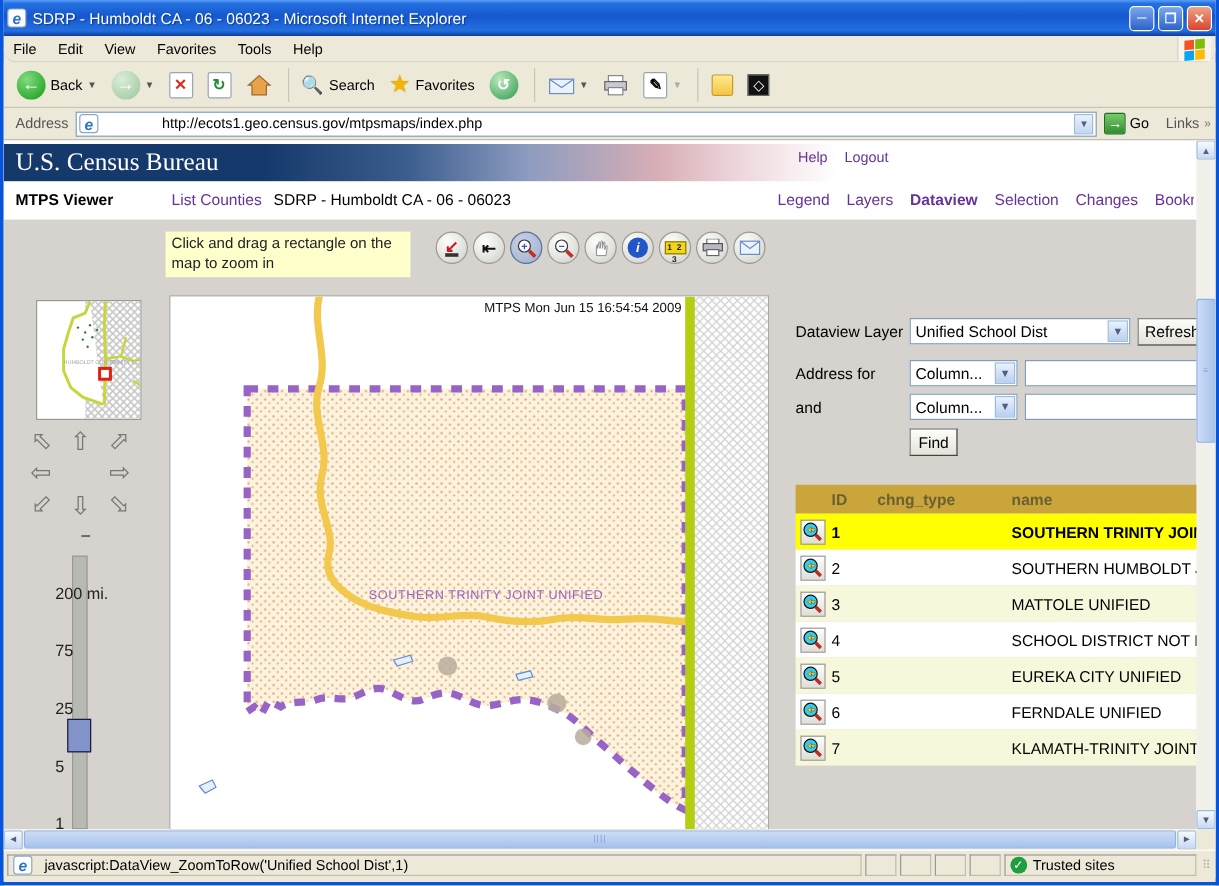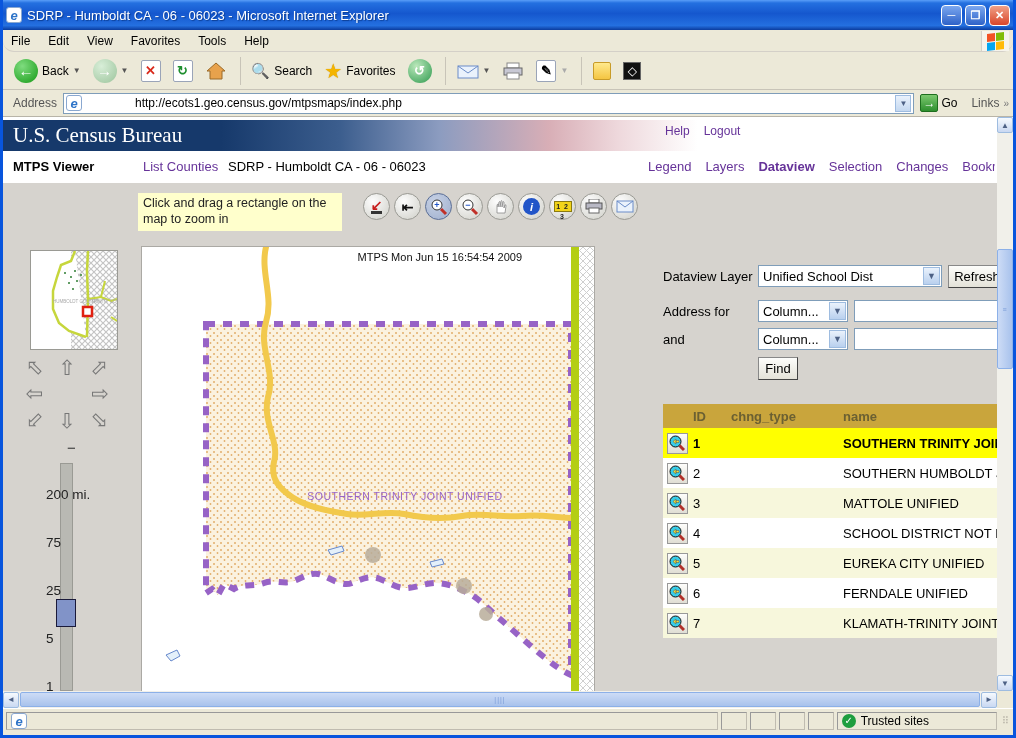--- a/index.html
+++ b/index.html
@@ -91,21 +91,21 @@
   
   .overview { position:absolute; left:27px; top:133px; width:88px; height:100px; background:#fff; border:1px solid #9A9A94; }
   .arrowpad { position:absolute; left:16px; top:238px; width:96px; display:grid; grid-template-columns:32px 32px 32px; grid-template-rows:26px 26px 26px; }
   .apad { display:flex; align-items:center; justify-content:center; font-size:21px; color:#777; }
   .minus { position:absolute; left:64px; top:322px; font-size:15px; color:#333; }
   .slider-track { position:absolute; left:57px; top:346px; width:13px; height:228px; background:#B9B9B3; border:1px solid #9A9A94; }
   .slider-thumb { position:absolute; left:53px; top:482px; width:20px; height:28px; background:#8193C8; border:1.5px solid #1A1A3A; }
   .scale-label { position:absolute; left:43px; font-size:13.5px; color:#222; white-space:nowrap; }
 
   
-  .mapview { position:absolute; left:138px; top:129px; width:454px; height:446px; background:#fff; border:1px solid #ABA9A4; overflow:hidden; }
+  .mapview { position:absolute; left:138px; top:129px; width:500px; height:446px; background:#fff; border:1px solid #ABA9A4; overflow:hidden; }
   .map-stamp { position:absolute; right:72px; top:4px; font-size:11px; color:#111; }
   .map-label { position:absolute; left:158px; top:243px; width:210px; text-align:center; font-size:10.5px; color:#9763C6; letter-spacing:0.5px; white-space:nowrap; }
 
   
   .rp-label { position:absolute; font-size:13px; color:#000; }
   .rp-select { position:absolute; height:22px; background:#fff; border:1px solid #7F9DB9; display:flex; align-items:center; font-size:13px; }
   .rp-select .val { flex:1; padding-left:4px; white-space:nowrap; overflow:hidden; }
   .rp-select .sarrow { width:17px; height:18px; margin:1px; background:linear-gradient(180deg,#EAF2FC,#B9D0EE); border:1px solid #9EBCE0; color:#4D6185; font-size:9px; text-align:center; line-height:17px; }
   .rp-input { position:absolute; height:22px; background:#fff; border:1px solid #7F9DB9; }
   .rp-btn { position:absolute; height:23px; background:linear-gradient(180deg,#FDFDFB,#E4E2D8); border:1px solid #888;
@@ -548,20 +548,21 @@
       <span class="sbtn">◄</span>
       <span class="hthumb">||||</span>
       <span class="sbtn">►</span>
     </div>
     <div class="corner"></div>
   </div>
 
   <div class="statusbar">
     <span class="spanel main">
       <span class="ie-icon">e</span>
+      <span>javascript:DataView_ZoomToRow('Unified School Dist',1)</span>
     </span>
     <span class="spanel mini"></span>
     <span class="spanel mini"></span>
     <span class="spanel mini"></span>
     <span class="spanel mini"></span>
     <span class="spanel zone">
       <span class="check-ic">✓</span>
       <span>Trusted sites</span>
     </span>
     <span class="grip">⠿</span>

